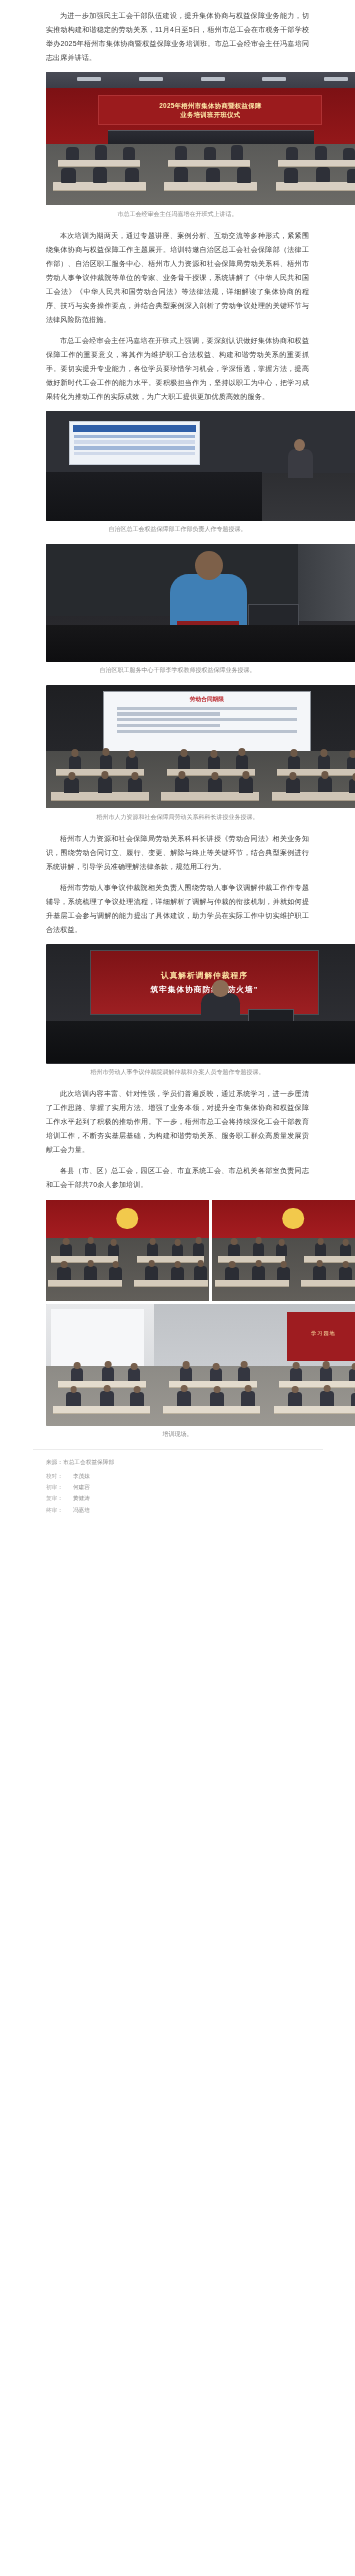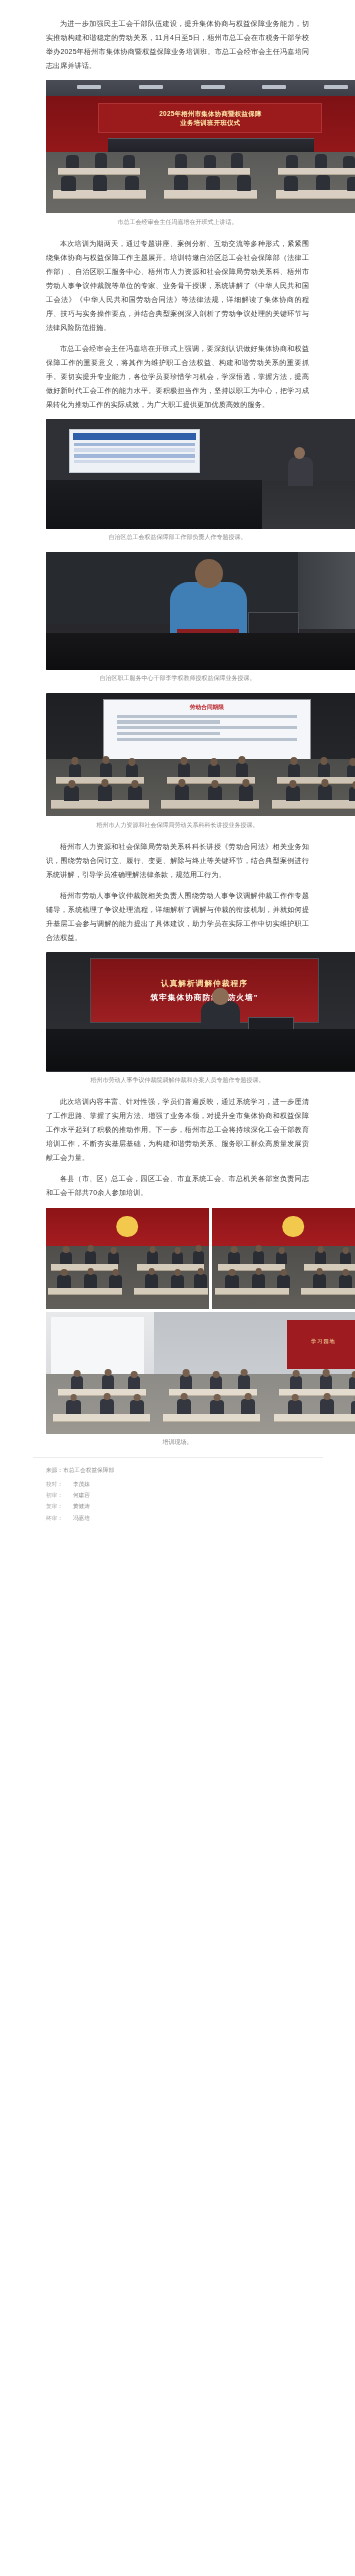--- a/index.html
+++ b/index.html
@@ -7,21 +7,21 @@
     padding: 0;
     background: #ffffff;
   }
   body {
     width: 355px;
     font-family: "Liberation Sans", sans-serif;
     color: #333333;
   }
   .page {
     width: 290px;
-    margin: 8px auto;
+    margin: 0 auto;
     background: #ffffff;
     padding: 0;
     box-sizing: border-box;
   }
   .body-wrap {
     padding: 9.3px 13.4px 0 13.4px;
     box-sizing: border-box;
   }
   p.para {
     font-size: 7px;

